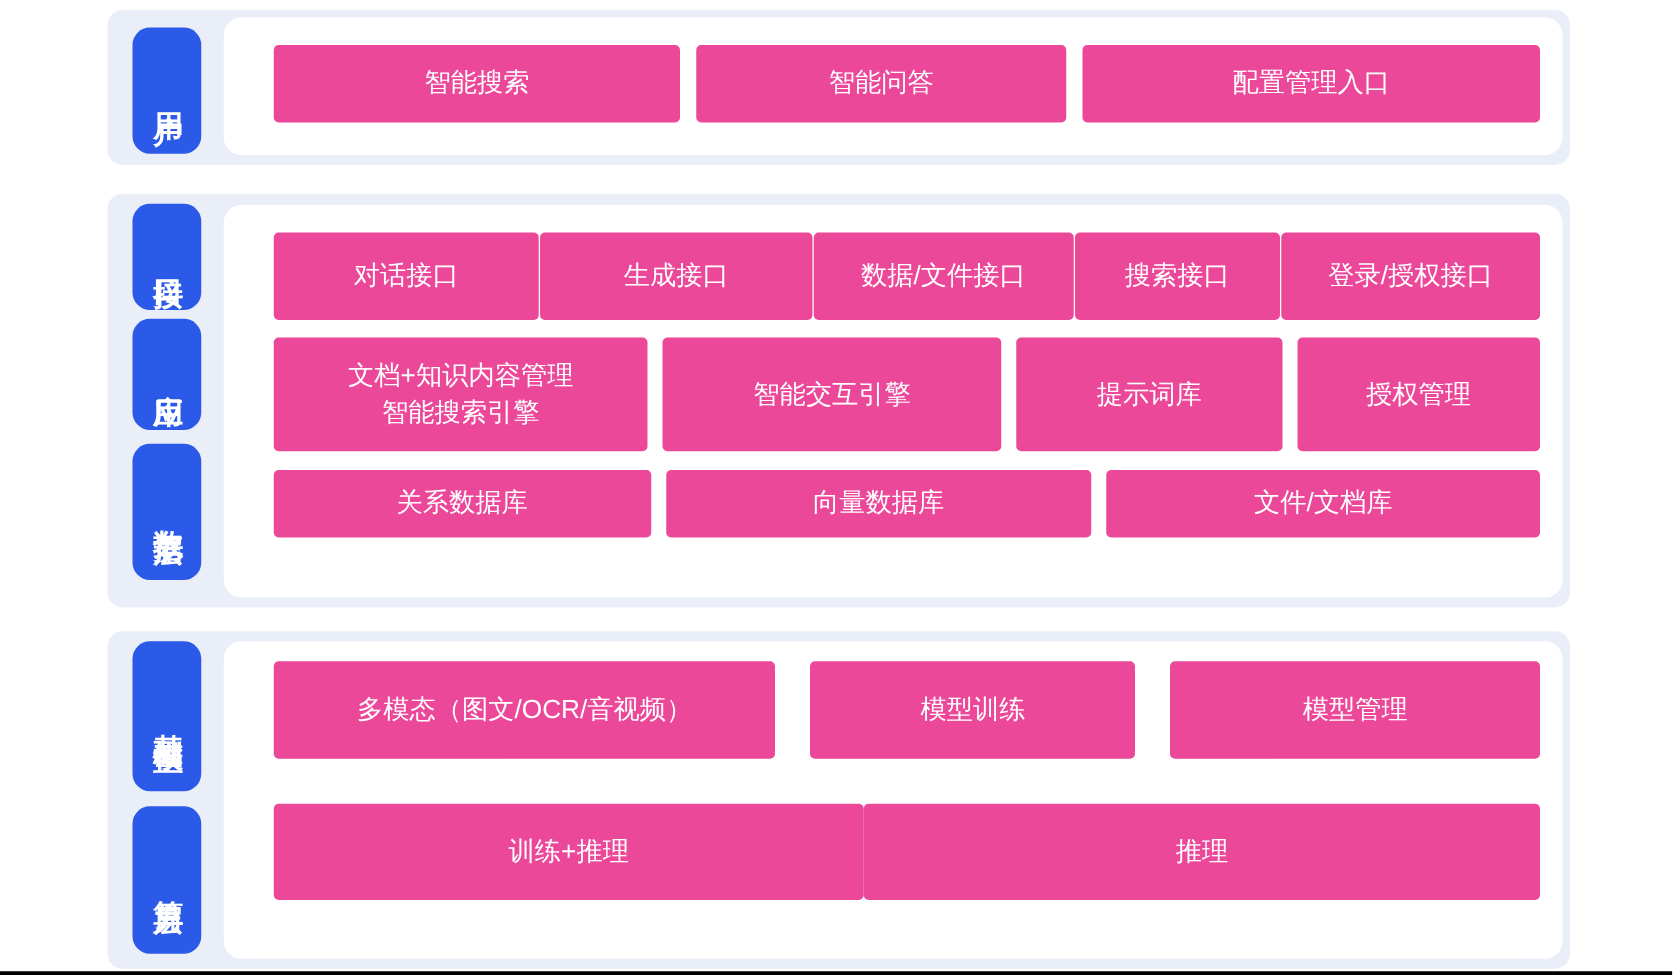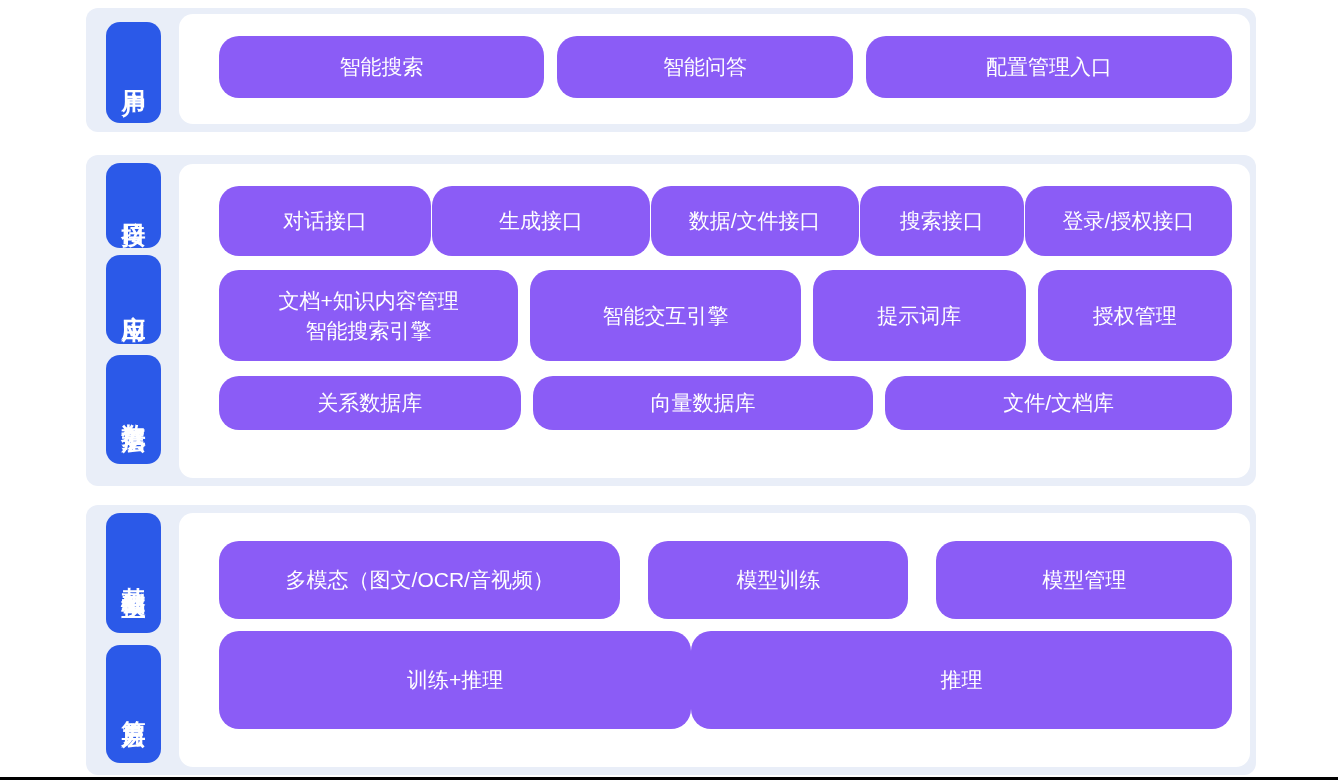--- a/index.html
+++ b/index.html
@@ -48,22 +48,22 @@
     background: #ffffff;
     border-radius: 14px;
   }
   .row {
     position: absolute;
     left: 40px;
     right: 18px;
     display: flex;
   }
   .node {
-    background: #8b5cf6;
-    border-radius: 20px;
+    background: #ec4899;
+    border-radius: 4px;
     color: #ffffff;
     display: flex;
     flex-direction: column;
     align-items: center;
     justify-content: center;
     font-size: 21px;
     text-align: left;
     line-height: 1.4;
     min-width: 0;
   }
@@ -166,33 +166,33 @@
   <div class="band" style="top:505px;height:270px">
     <div class="tab" style="top:8px;height:120px">
       <span>基础模型</span>
     </div>
     <div class="tab" style="top:140px;height:118px">
       <span>算力层</span>
     </div>
 
     <div class="panel" style="top:8px;height:254px">
 
-      <div class="row" style="top:28px;height:78px;gap:28px">
+      <div class="row" style="top:16px;height:78px;gap:28px">
         <div class="node" style="flex:391 1 0">
           <span class="ln">多模态（图文/OCR/音视频）</span>
         </div>
         <div class="node" style="flex:253 1 0">
           <span>模型训练</span>
         </div>
         <div class="node" style="flex:288 1 0">
           <span>模型管理</span>
         </div>
       </div>
 
-      <div class="row" style="top:118px;height:98px;">
+      <div class="row" style="top:130px;height:77px;">
         <div class="node" style="flex:459 1 0">
           <span>训练+推理</span>
         </div>
         <div class="node" style="flex:526 1 0">
           <span>推理</span>
         </div>
       </div>
 
     </div>
   </div>

